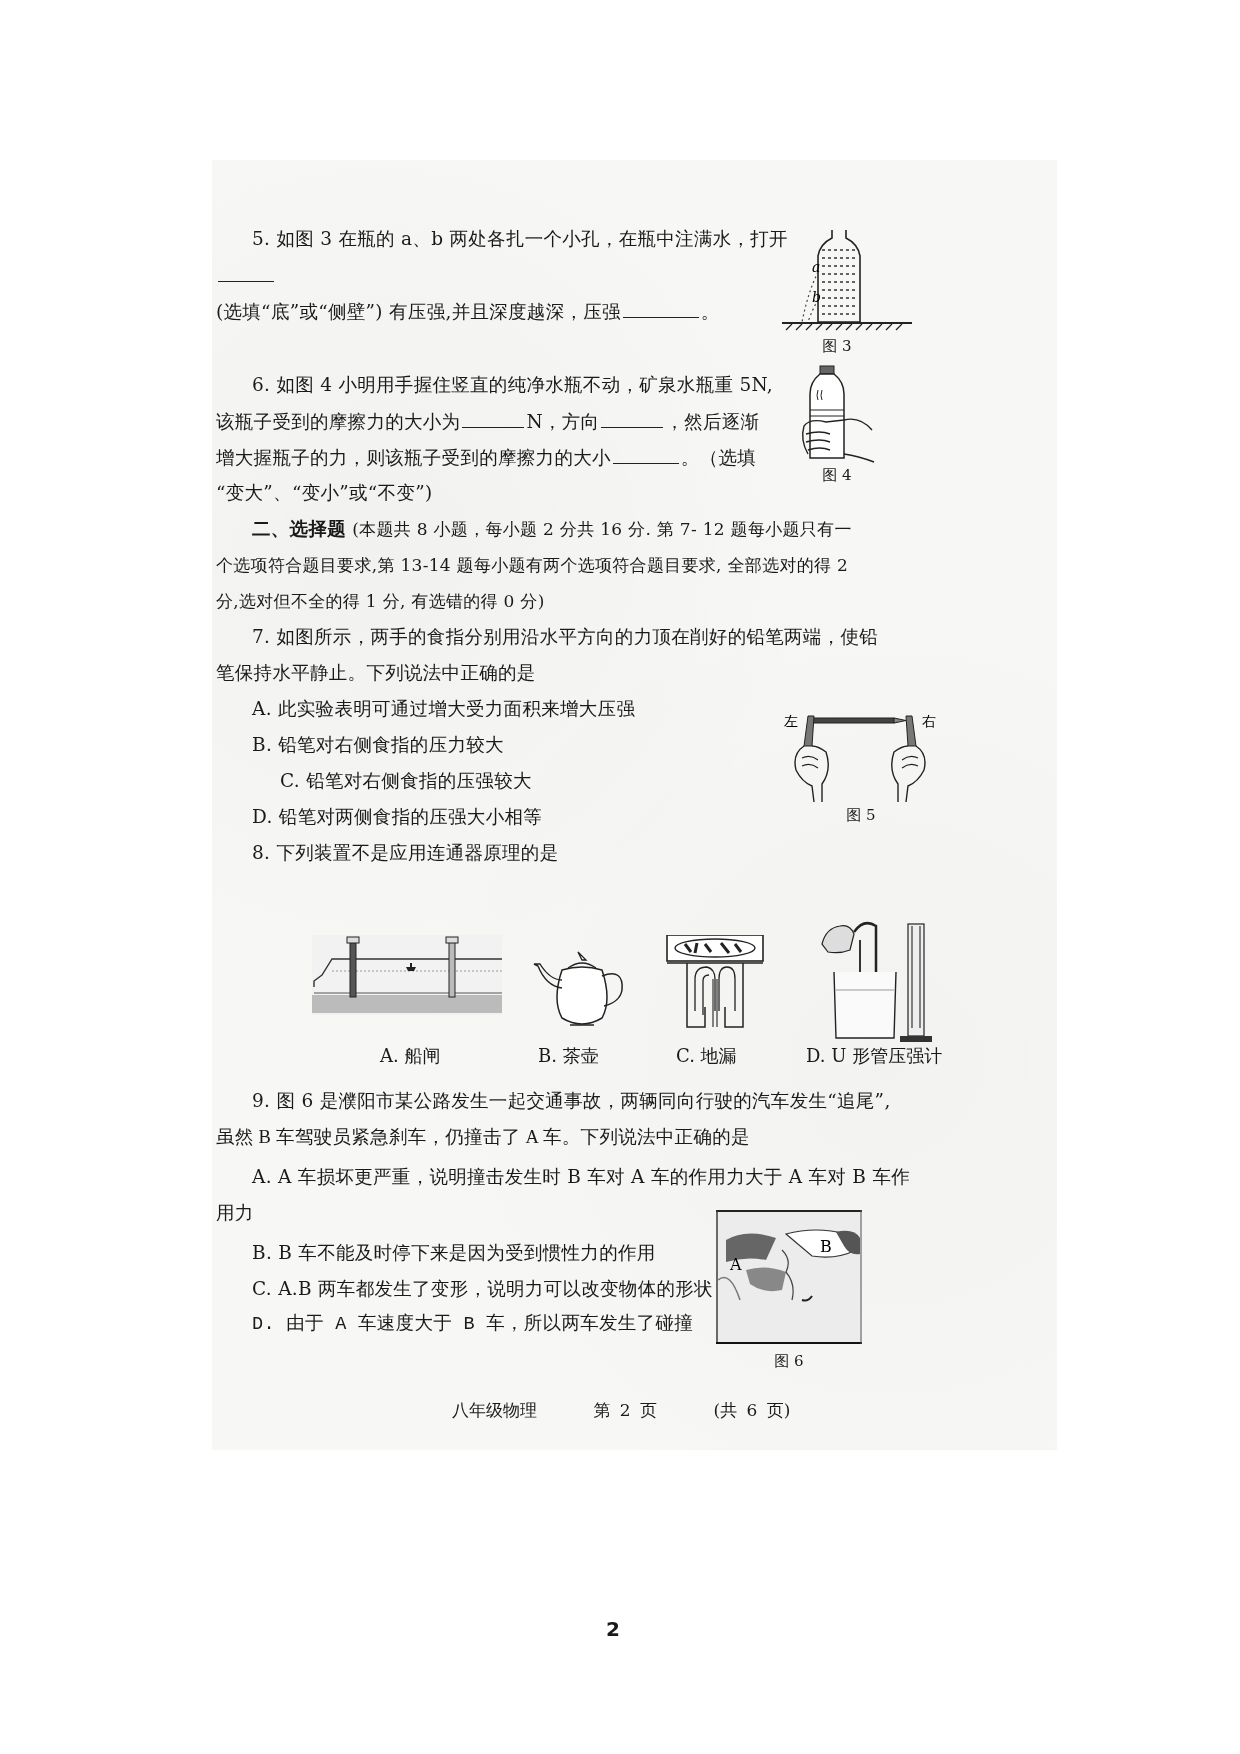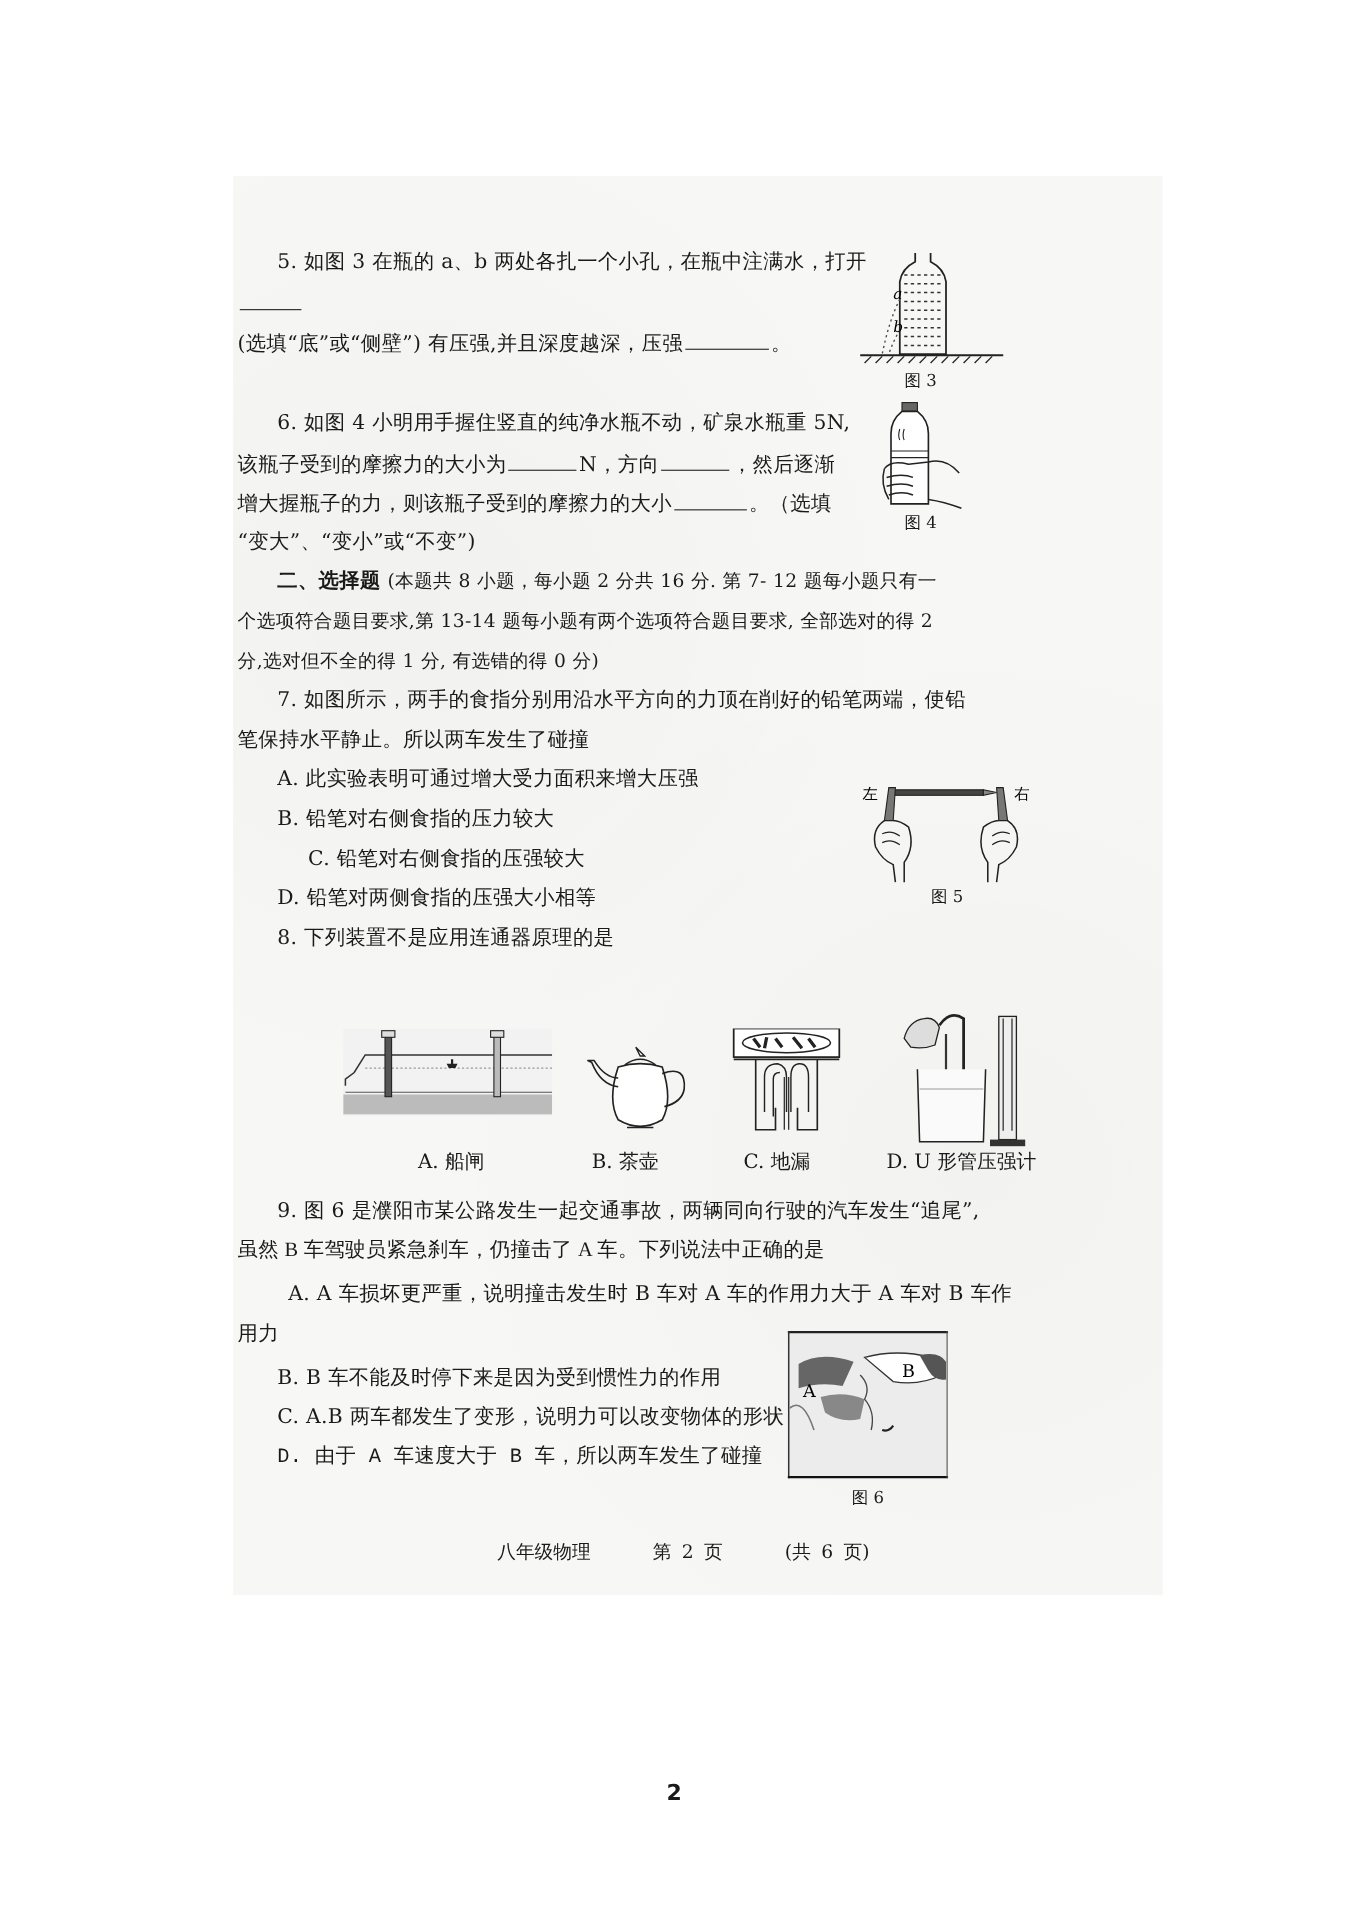--- a/index.html
+++ b/index.html
@@ -95,21 +95,21 @@
 <div class="cap" style="left:812px; top:466px; width:50px;">图 4</div>
 
 <div class="line" style="left:252px; top:516px;">
   <span class="bold">二、选择题</span>
   <span class="small">(本题共 8 小题，每小题 2 分共 16 分. 第 7- 12 题每小题只有一</span>
 </div>
 <div class="line small" style="left:216px; top:552px;">个选项符合题目要求,第 13-14 题每小题有两个选项符合题目要求, 全部选对的得 2</div>
 <div class="line small" style="left:216px; top:588px;">分,选对但不全的得 1 分, 有选错的得 0 分)</div>
 
 <div class="line" style="left:252px; top:624px;">7. 如图所示，两手的食指分别用沿水平方向的力顶在削好的铅笔两端，使铅</div>
-<div class="line" style="left:216px; top:660px;">笔保持水平静止。所以两车发生了碰撞</div>
+<div class="line" style="left:216px; top:660px;">笔保持水平静止。下列说法中正确的是</div>
 <div class="line" style="left:252px; top:696px;">A. 此实验表明可通过增大受力面积来增大压强</div>
 <div class="line" style="left:252px; top:732px;">B. 铅笔对右侧食指的压力较大</div>
 <div class="line" style="left:252px; top:768px;margin-left:28px;">C. 铅笔对右侧食指的压强较大</div>
 <div class="line" style="left:252px; top:804px;">D. 铅笔对两侧食指的压强大小相等</div>
 
 <svg class="fig" style="left:782px; top:706px;" width="160" height="98" viewBox="0 0 160 98">
   <text x="2" y="20" font-size="14" font-family="DejaVu Serif, serif">左</text>
   <text x="140" y="20" font-size="14" font-family="DejaVu Serif, serif">右</text>
   <rect x="30" y="12" width="82" height="5" fill="#444" stroke="#222" stroke-width="1"></rect>
   <polygon points="112,12 124,14.5 112,17" fill="#888" stroke="#222" stroke-width="1"></polygon>
@@ -166,21 +166,21 @@
   <rect x="80" y="116" width="32" height="6" fill="#333"></rect>
 </svg>
 
 <div class="opt-cap" style="left:380px; top:1044px;">A. 船闸</div>
 <div class="opt-cap" style="left:538px; top:1044px;">B. 茶壶</div>
 <div class="opt-cap" style="left:676px; top:1044px;">C. 地漏</div>
 <div class="opt-cap" style="left:806px; top:1044px;">D. U 形管压强计</div>
 
 <div class="line" style="left:252px; top:1088px;">9. 图 6 是濮阳市某公路发生一起交通事故，两辆同向行驶的汽车发生“追尾”,</div>
 <div class="line" style="left:216px; top:1124px;font-family:Liberation Serif, serif;">虽然 B 车驾驶员紧急刹车，仍撞击了 A 车。下列说法中正确的是</div>
-<div class="line" style="left:252px; top:1164px;margin-left:10px;">A. A 车损坏更严重，说明撞击发生时 B 车对 A 车的作用力大于 A 车对 B 车作</div>
+<div class="line" style="left:252px; top:1164px;">A. A 车损坏更严重，说明撞击发生时 B 车对 A 车的作用力大于 A 车对 B 车作</div>
 <div class="line" style="left:216px; top:1200px;">用力</div>
 <div class="line" style="left:252px; top:1240px;">B. B 车不能及时停下来是因为受到惯性力的作用</div>
 <div class="line" style="left:252px; top:1276px;">C. A.B 两车都发生了变形，说明力可以改变物体的形状</div>
 <div class="line" style="left:252px; top:1312px;font-family:Liberation Mono, monospace;">D. 由于 A 车速度大于 B 车，所以两车发生了碰撞</div>
 
 <svg class="fig" style="left:716px; top:1210px;" width="146" height="134" viewBox="0 0 146 134">
   <rect x="0" y="0" width="146" height="134" fill="#ececec"></rect>
   <line x1="0" y1="1" x2="146" y2="1" stroke="#222" stroke-width="2"></line>
   <line x1="1" y1="0" x2="1" y2="134" stroke="#333" stroke-width="1.4"></line>
   <line x1="0" y1="133" x2="146" y2="133" stroke="#111" stroke-width="2.2"></line>

